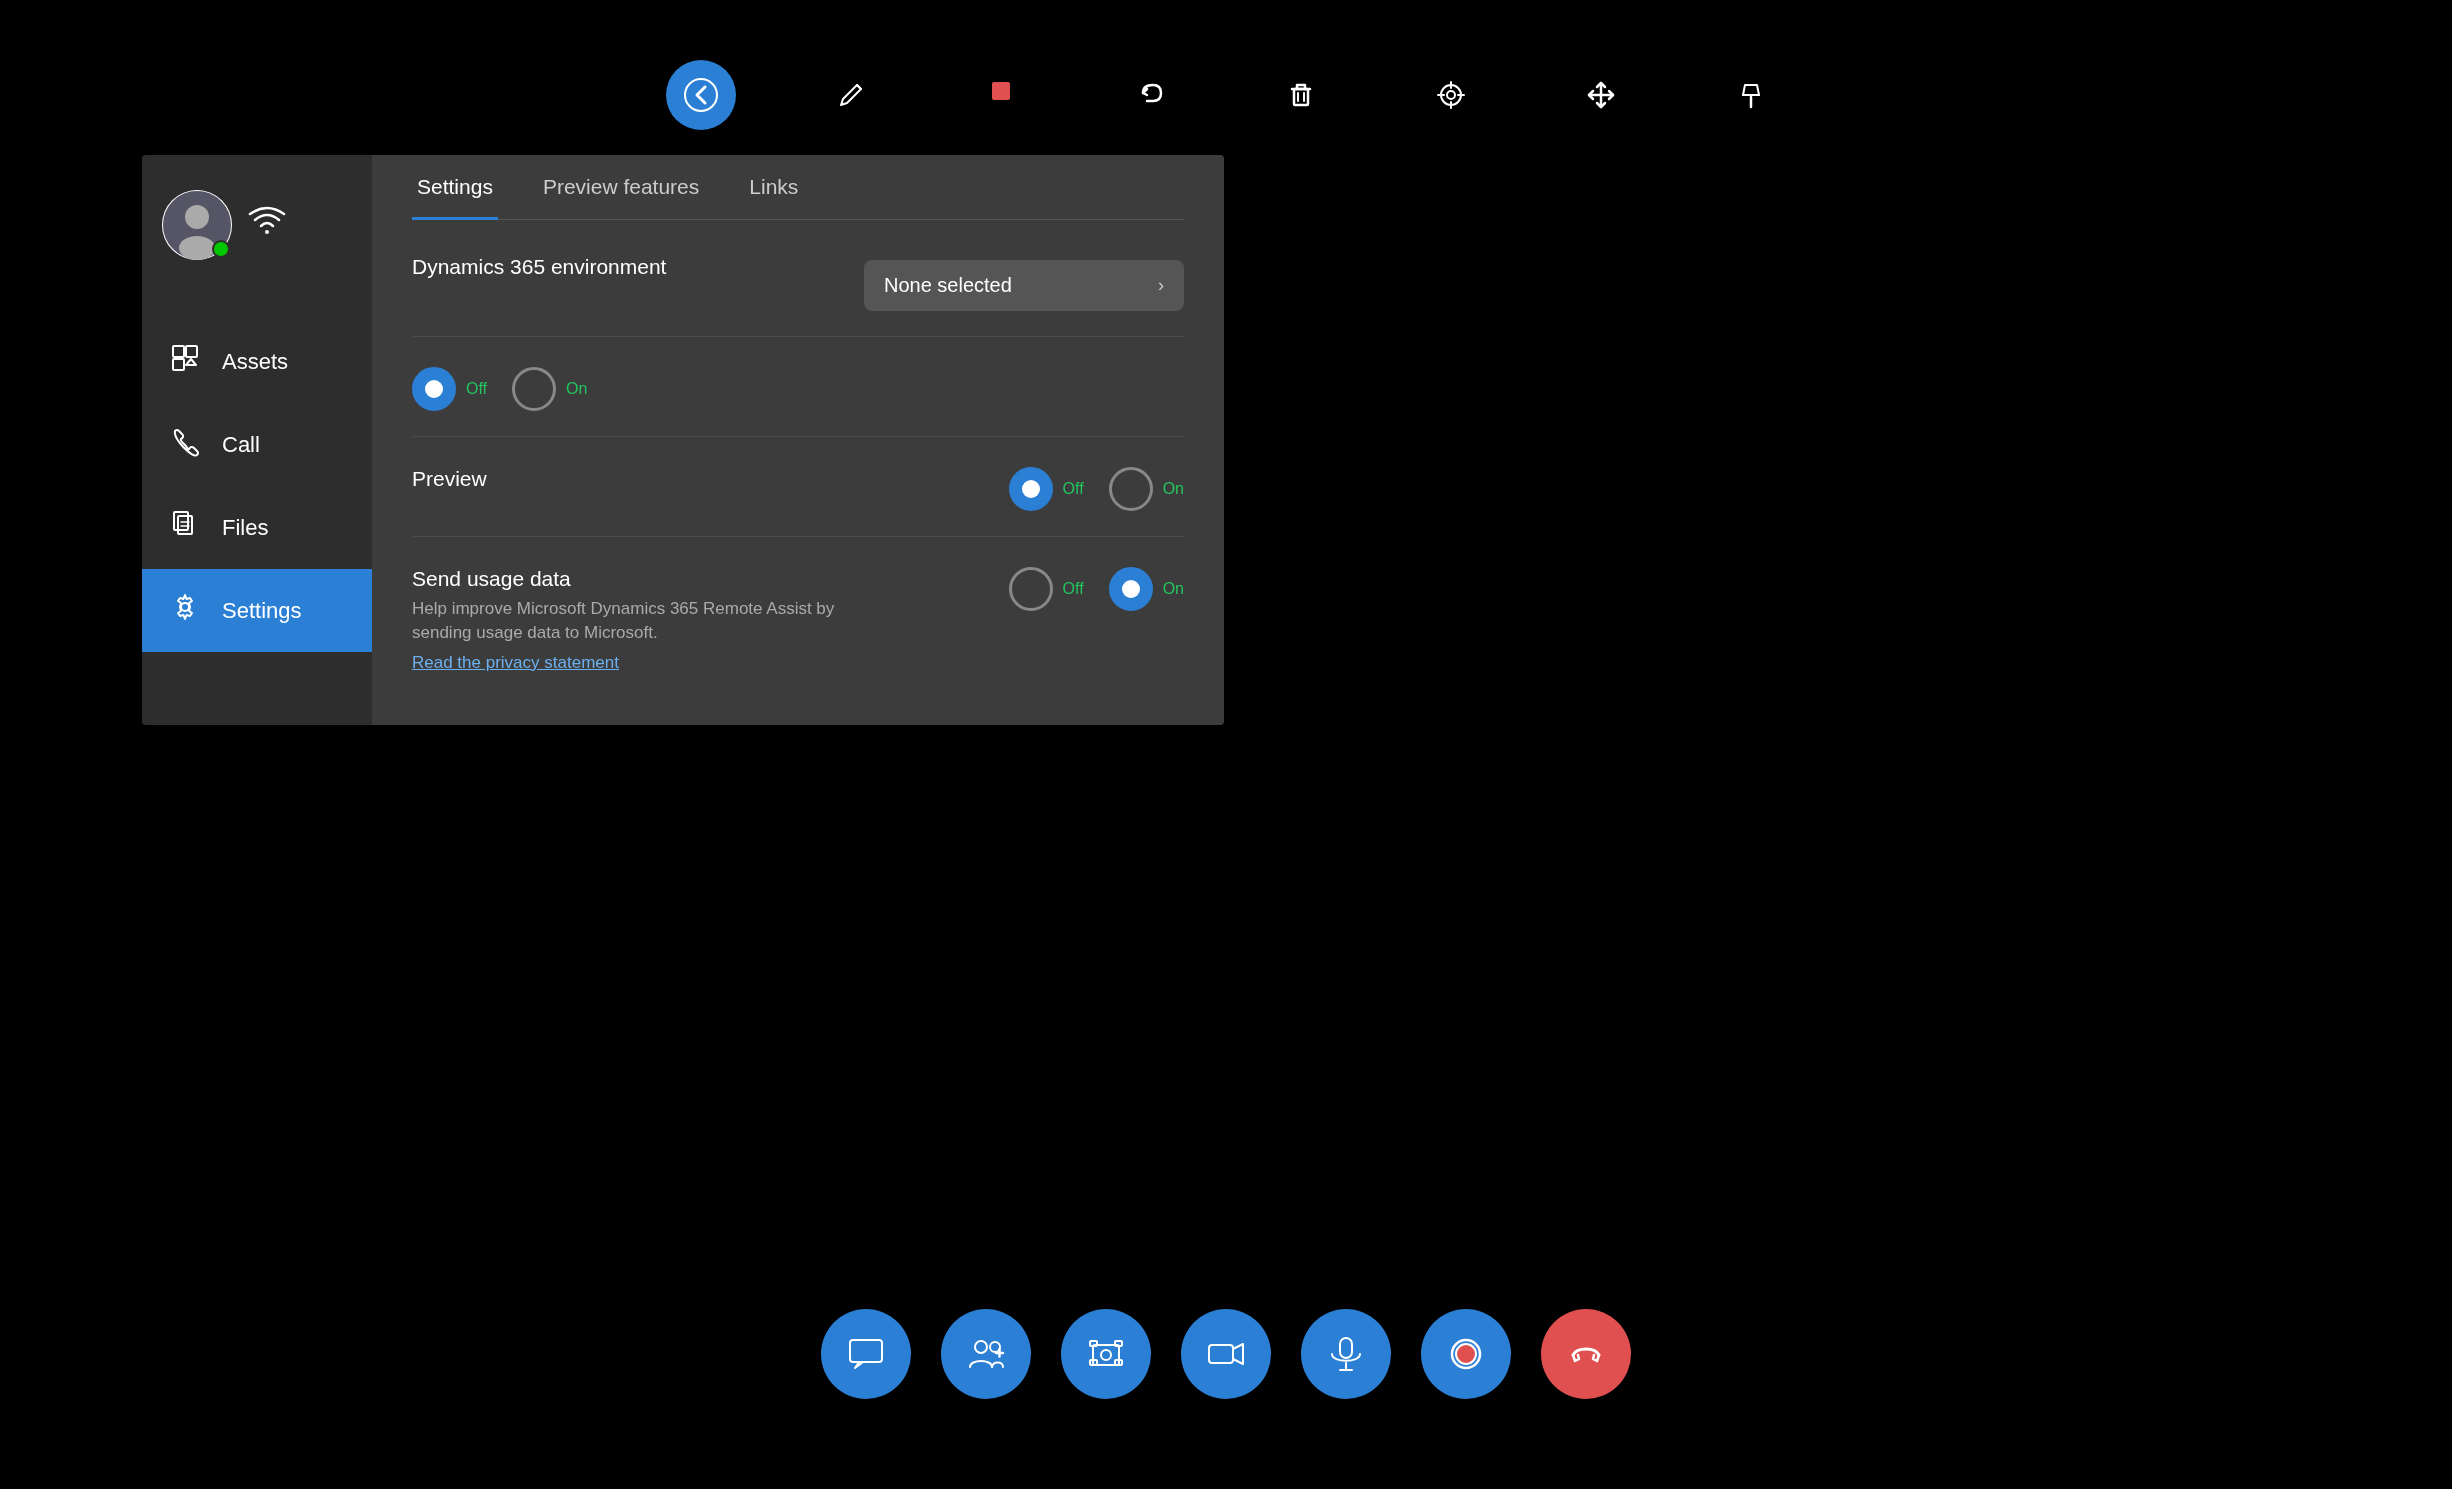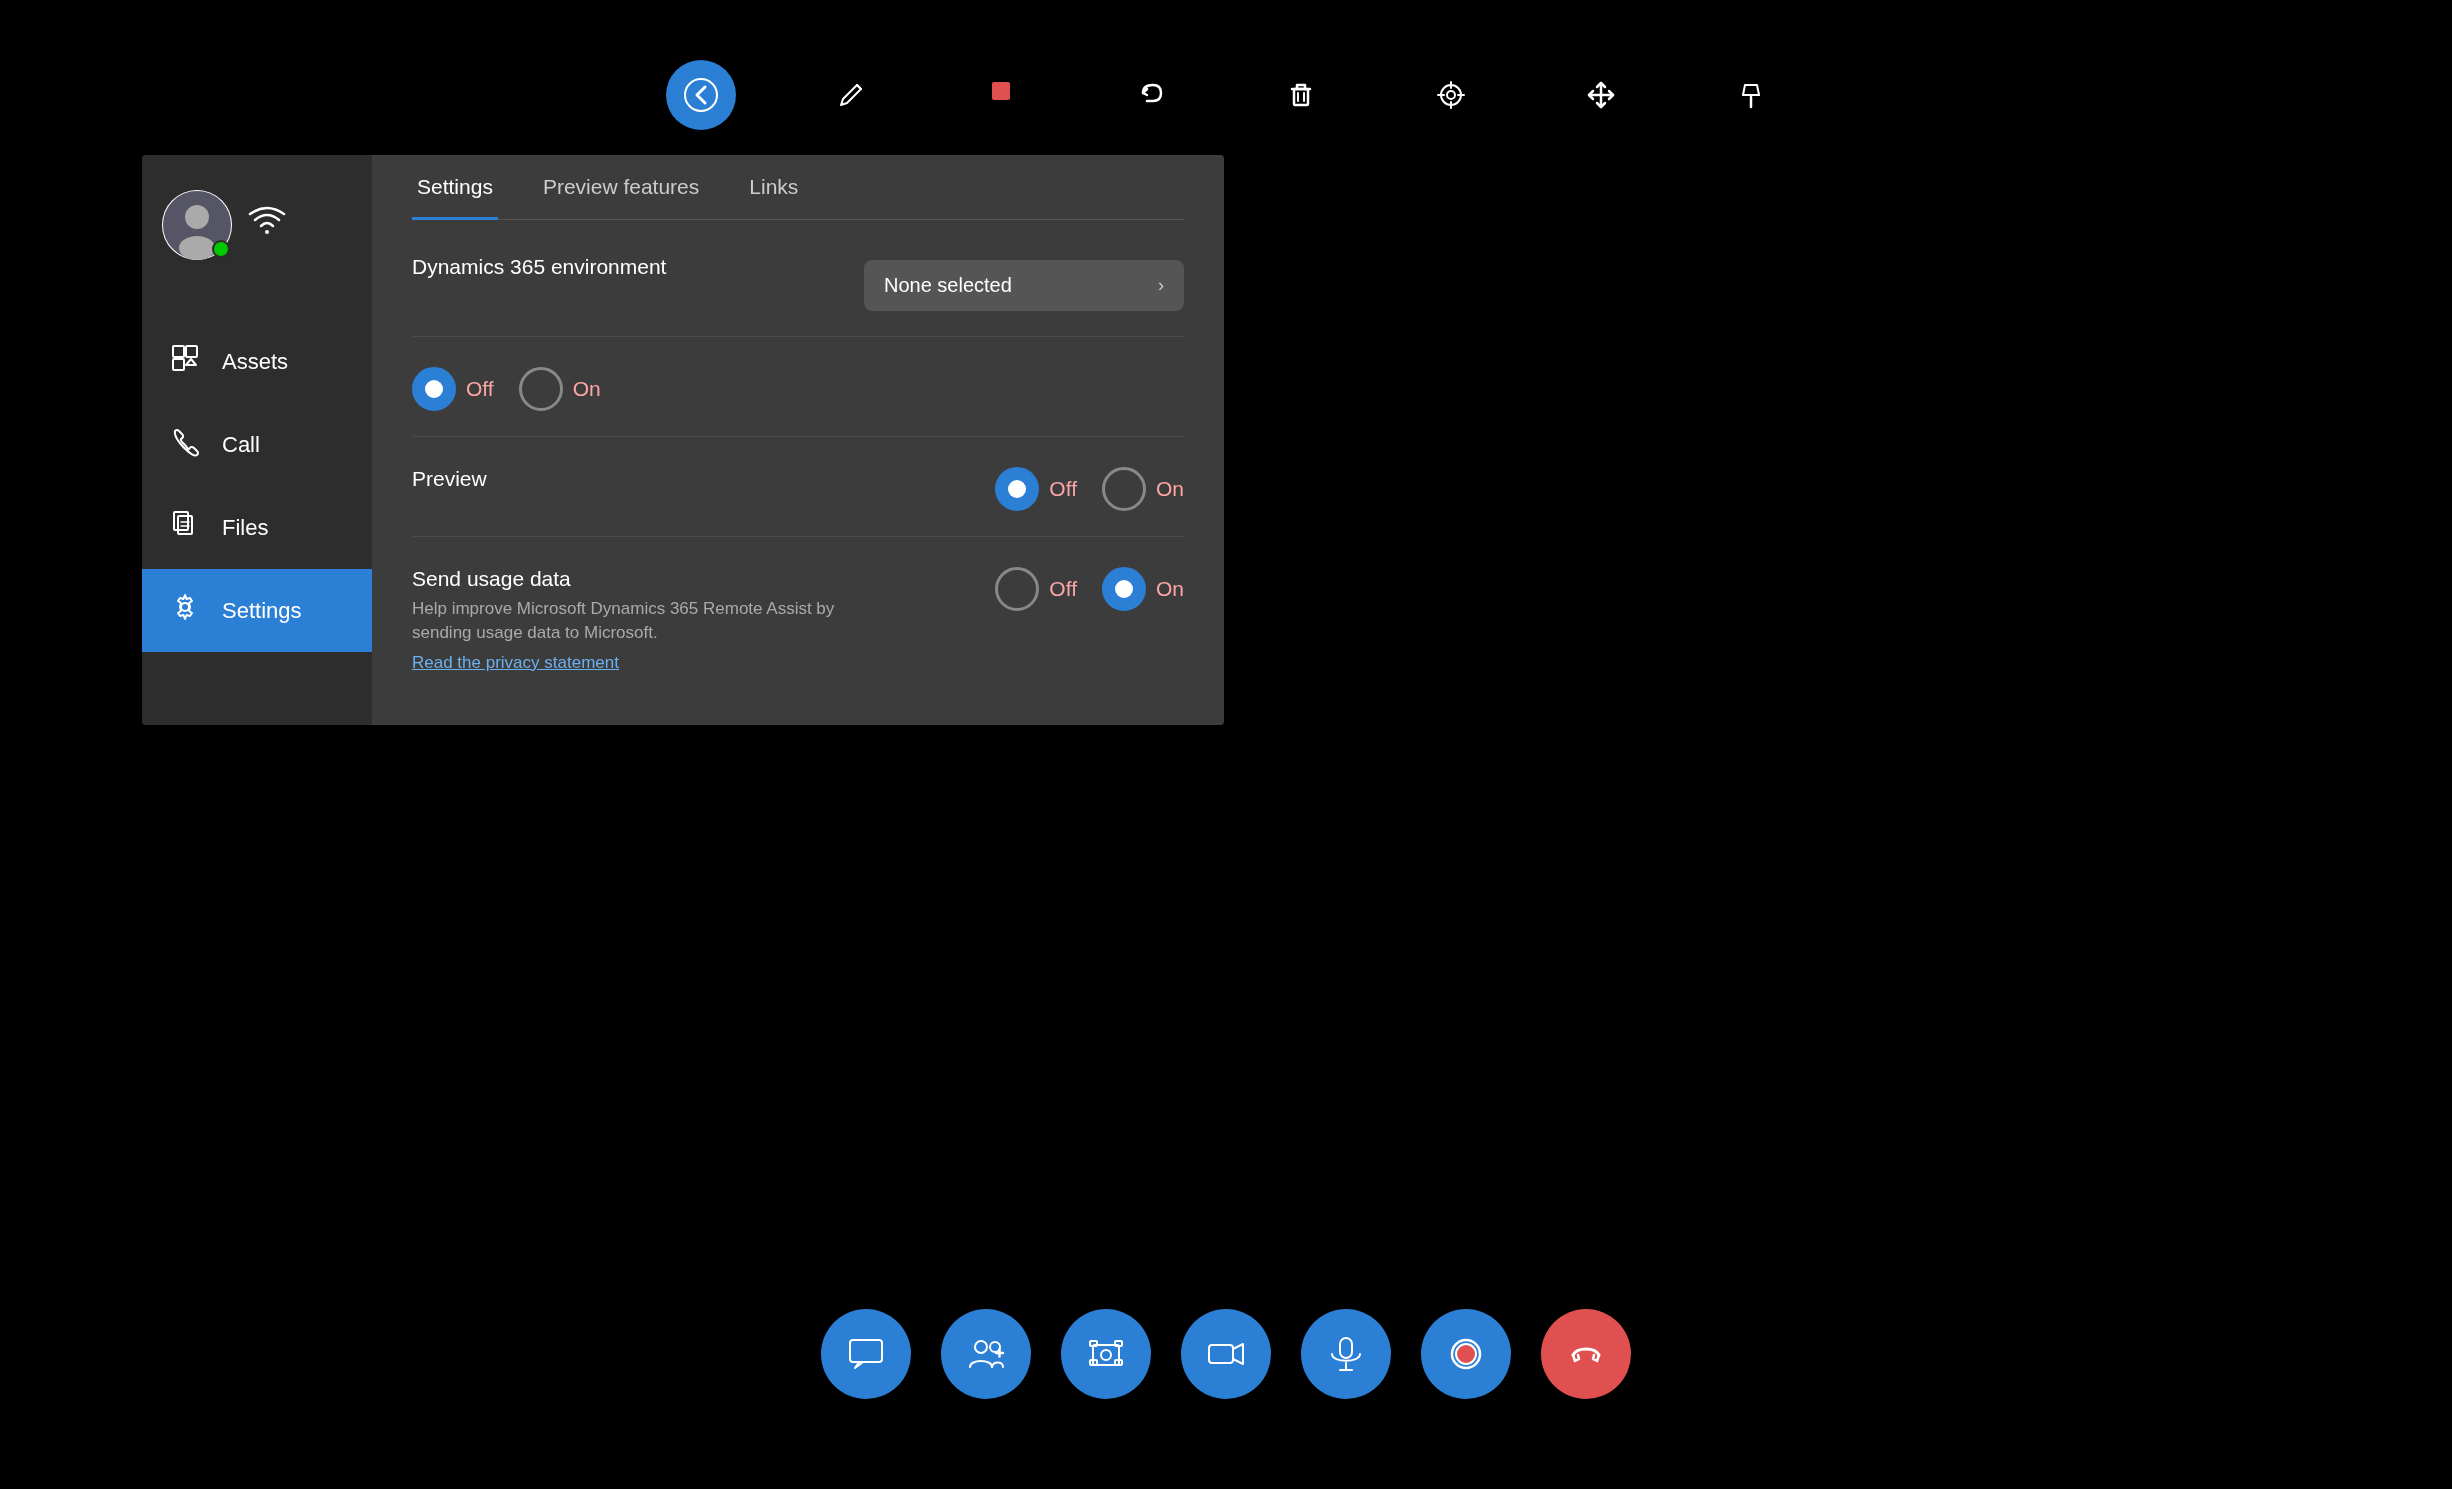--- a/index.html
+++ b/index.html
@@ -250,22 +250,22 @@
       display: flex;
       align-items: center;
       gap: 25px;
     }
 
     .radio-option {
       display: flex;
       align-items: center;
       gap: 10px;
       cursor: pointer;
-      color: #fca5a5;
-      font-size: 21px;
+      color: #22c55e;
+      font-size: 16px;
     }
 
     .radio-circle {
       width: 44px;
       height: 44px;
       border-radius: 50%;
       border: 3px solid #888;
       display: flex;
       align-items: center;
       justify-content: center;

